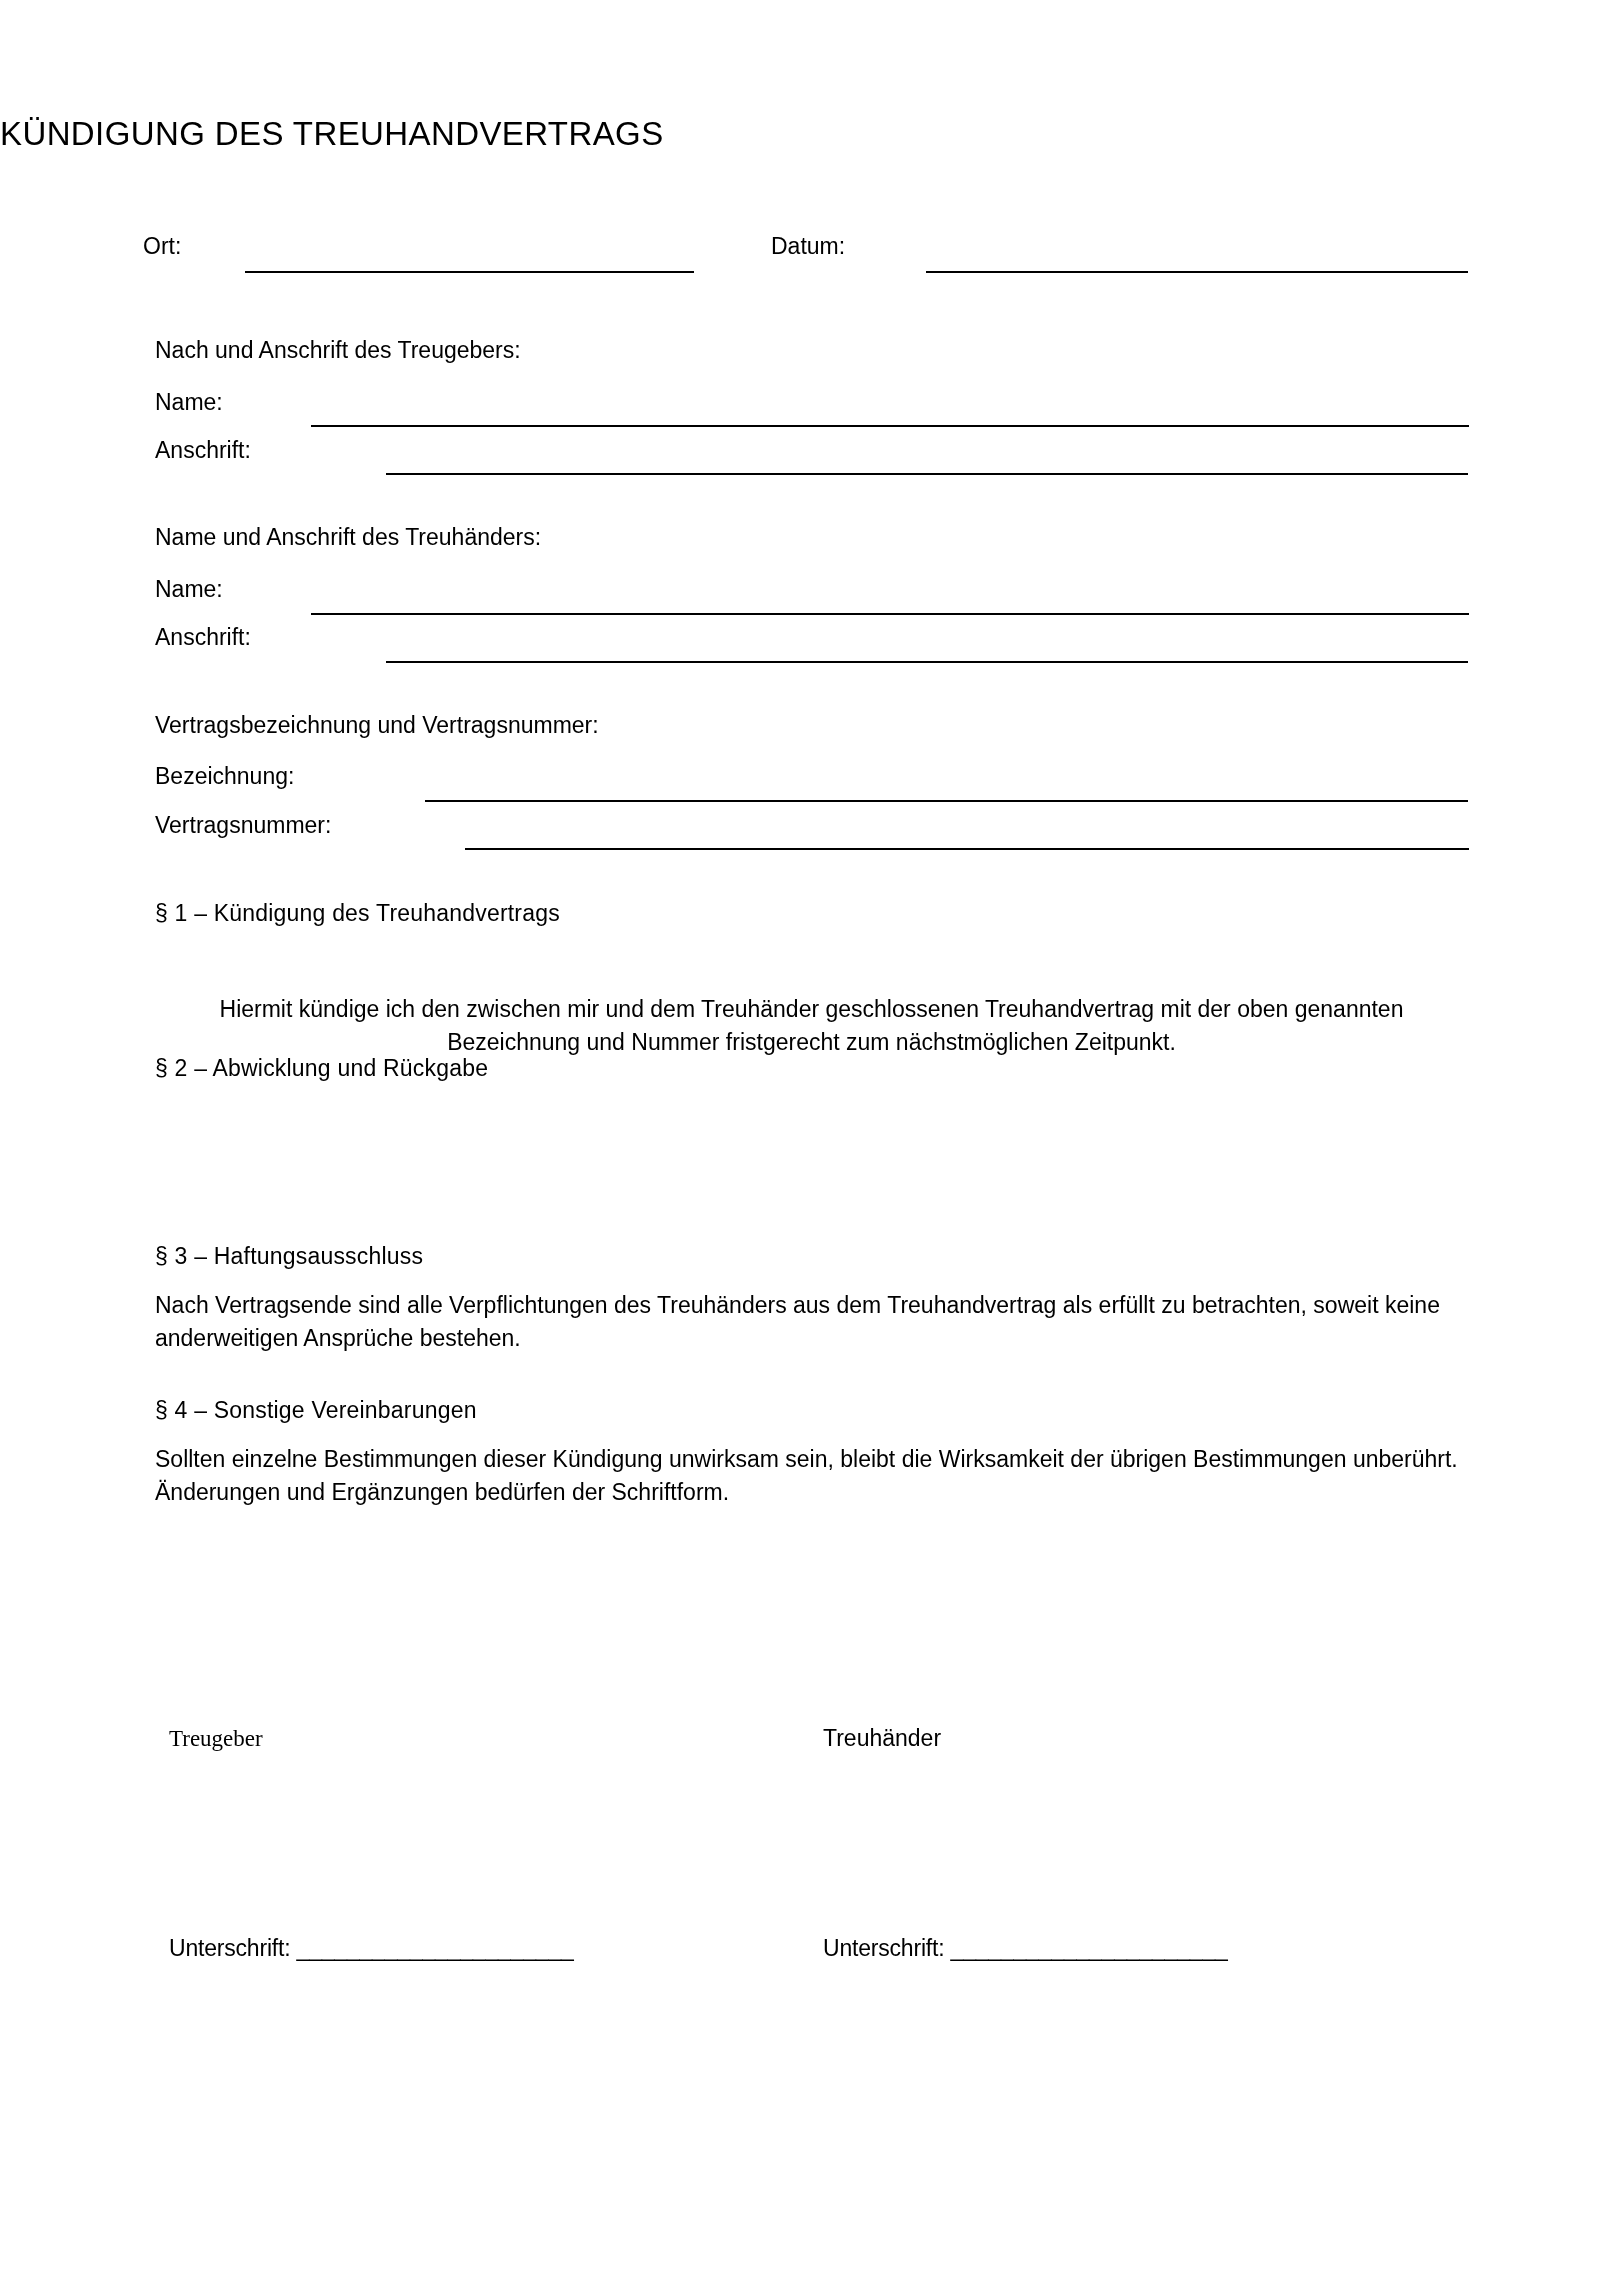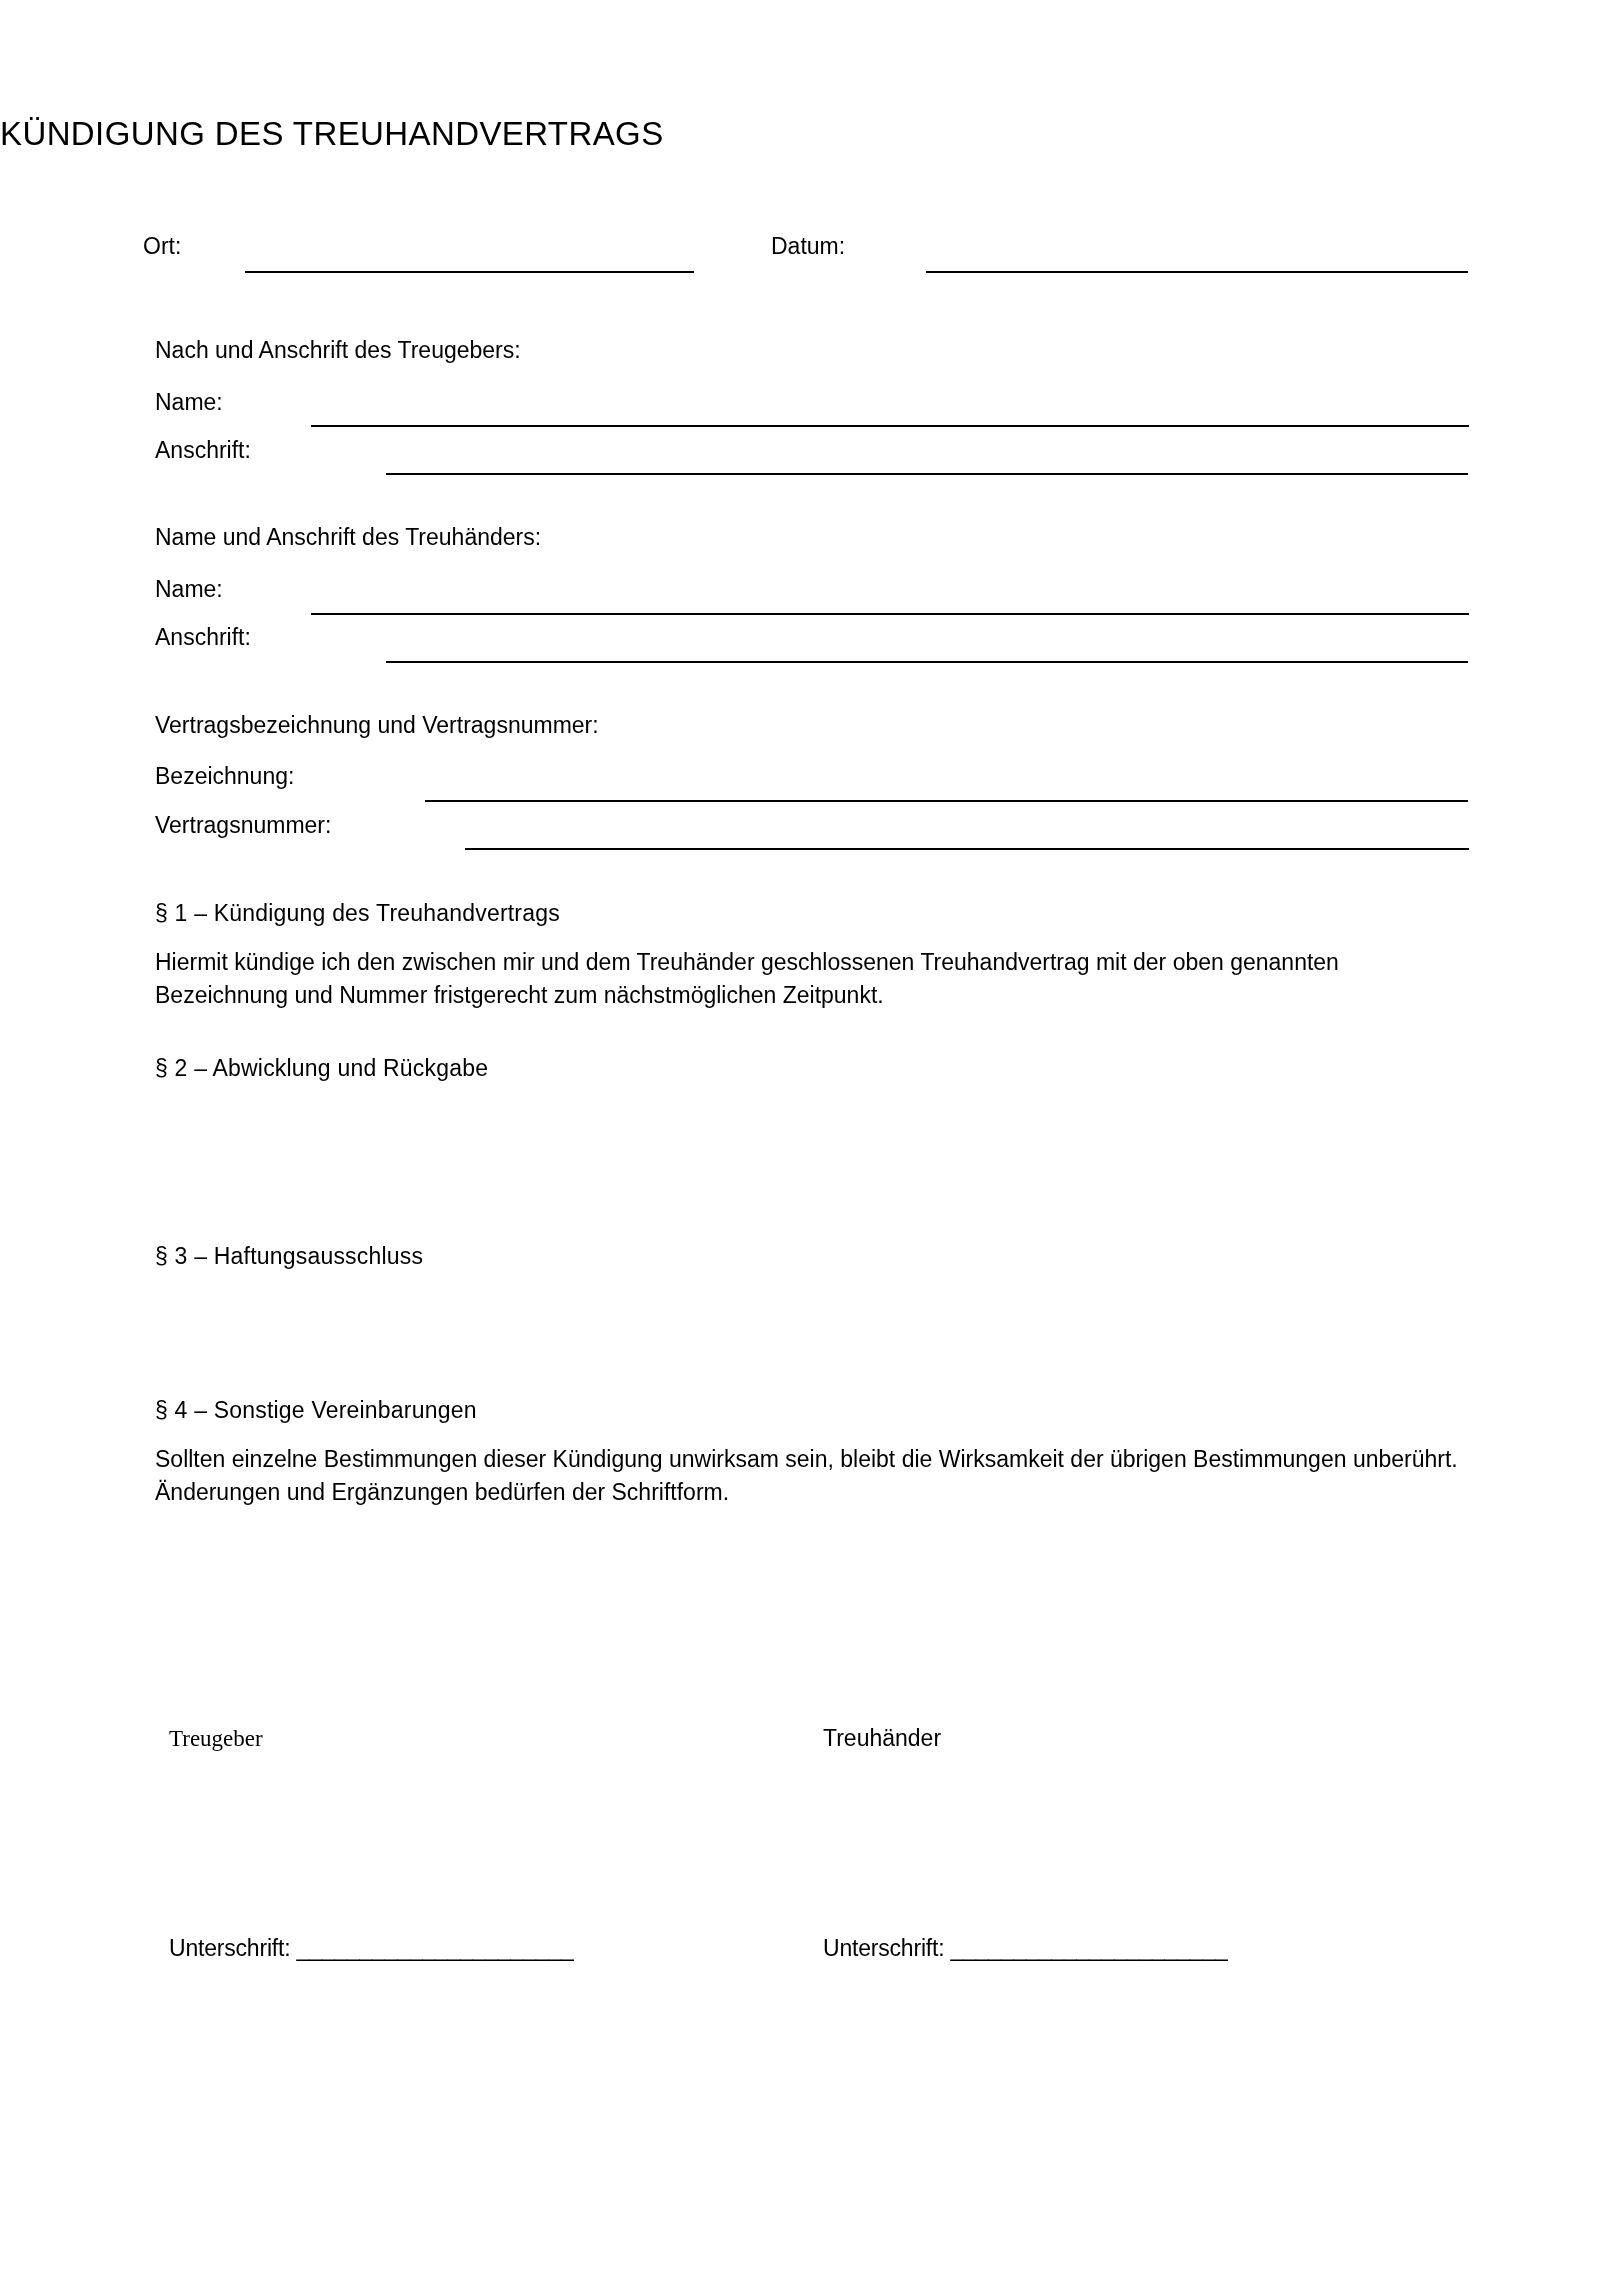--- a/index.html
+++ b/index.html
@@ -116,25 +116,26 @@
 
   <div class="txt" style="left:155px; top:714px;">Vertragsbezeichnung und Vertragsnummer:</div>
 
   <div class="txt" style="left:155px; top:765px;">Bezeichnung:</div>
   <div class="rule" style="left:425px; top:800px; width:1043px;"></div>
 
   <div class="txt" style="left:155px; top:814px;">Vertragsnummer:</div>
   <div class="rule" style="left:465px; top:848px; width:1004px;"></div>
 
   <div class="sec-head" style="left:155px; top:902px;">§ 1 – Kündigung des Treuhandvertrags</div>
-  <div class="para" style="top:946px;">Hiermit kündige ich den zwischen mir und dem Treuhänder geschlossenen Treuhandvertrag mit der oben genannten Bezeichnung und Nummer fristgerecht zum nächstmöglichen Zeitpunkt.</div>
+  <div class="para" style="top:993px;text-align:center;">Hiermit kündige ich den zwischen mir und dem Treuhänder geschlossenen Treuhandvertrag mit der oben genannten Bezeichnung und Nummer fristgerecht zum nächstmöglichen Zeitpunkt.</div>
 
   <div class="sec-head" style="left:155px; top:1057px;">§ 2 – Abwicklung und Rückgabe</div>
 
   <div class="sec-head" style="left:155px; top:1245px;">§ 3 – Haftungsausschluss</div>
+  <div class="para" style="top:1289px;">Nach Vertragsende sind alle Verpflichtungen des Treuhänders aus dem Treuhandvertrag als erfüllt zu betrachten, soweit keine anderweitigen Ansprüche bestehen.</div>
 
   <div class="sec-head" style="left:155px; top:1399px;">§ 4 – Sonstige Vereinbarungen</div>
   <div class="para" style="top:1443px;">Sollten einzelne Bestimmungen dieser Kündigung unwirksam sein, bleibt die Wirksamkeit der übrigen Bestimmungen unberührt. Änderungen und Ergänzungen bedürfen der Schriftform.</div>
 
   <div class="sig-label" style="left:169px; top:1727px;font-family:Liberation Serif, serif;">Treugeber</div>
   <div class="sig-label" style="left:823px; top:1727px;">Treuhänder</div>
 
   <div class="sig-line" style="left:169px; top:1937px;">Unterschrift: ______________________</div>
   <div class="sig-line" style="left:823px; top:1937px;">Unterschrift: ______________________</div>
 

